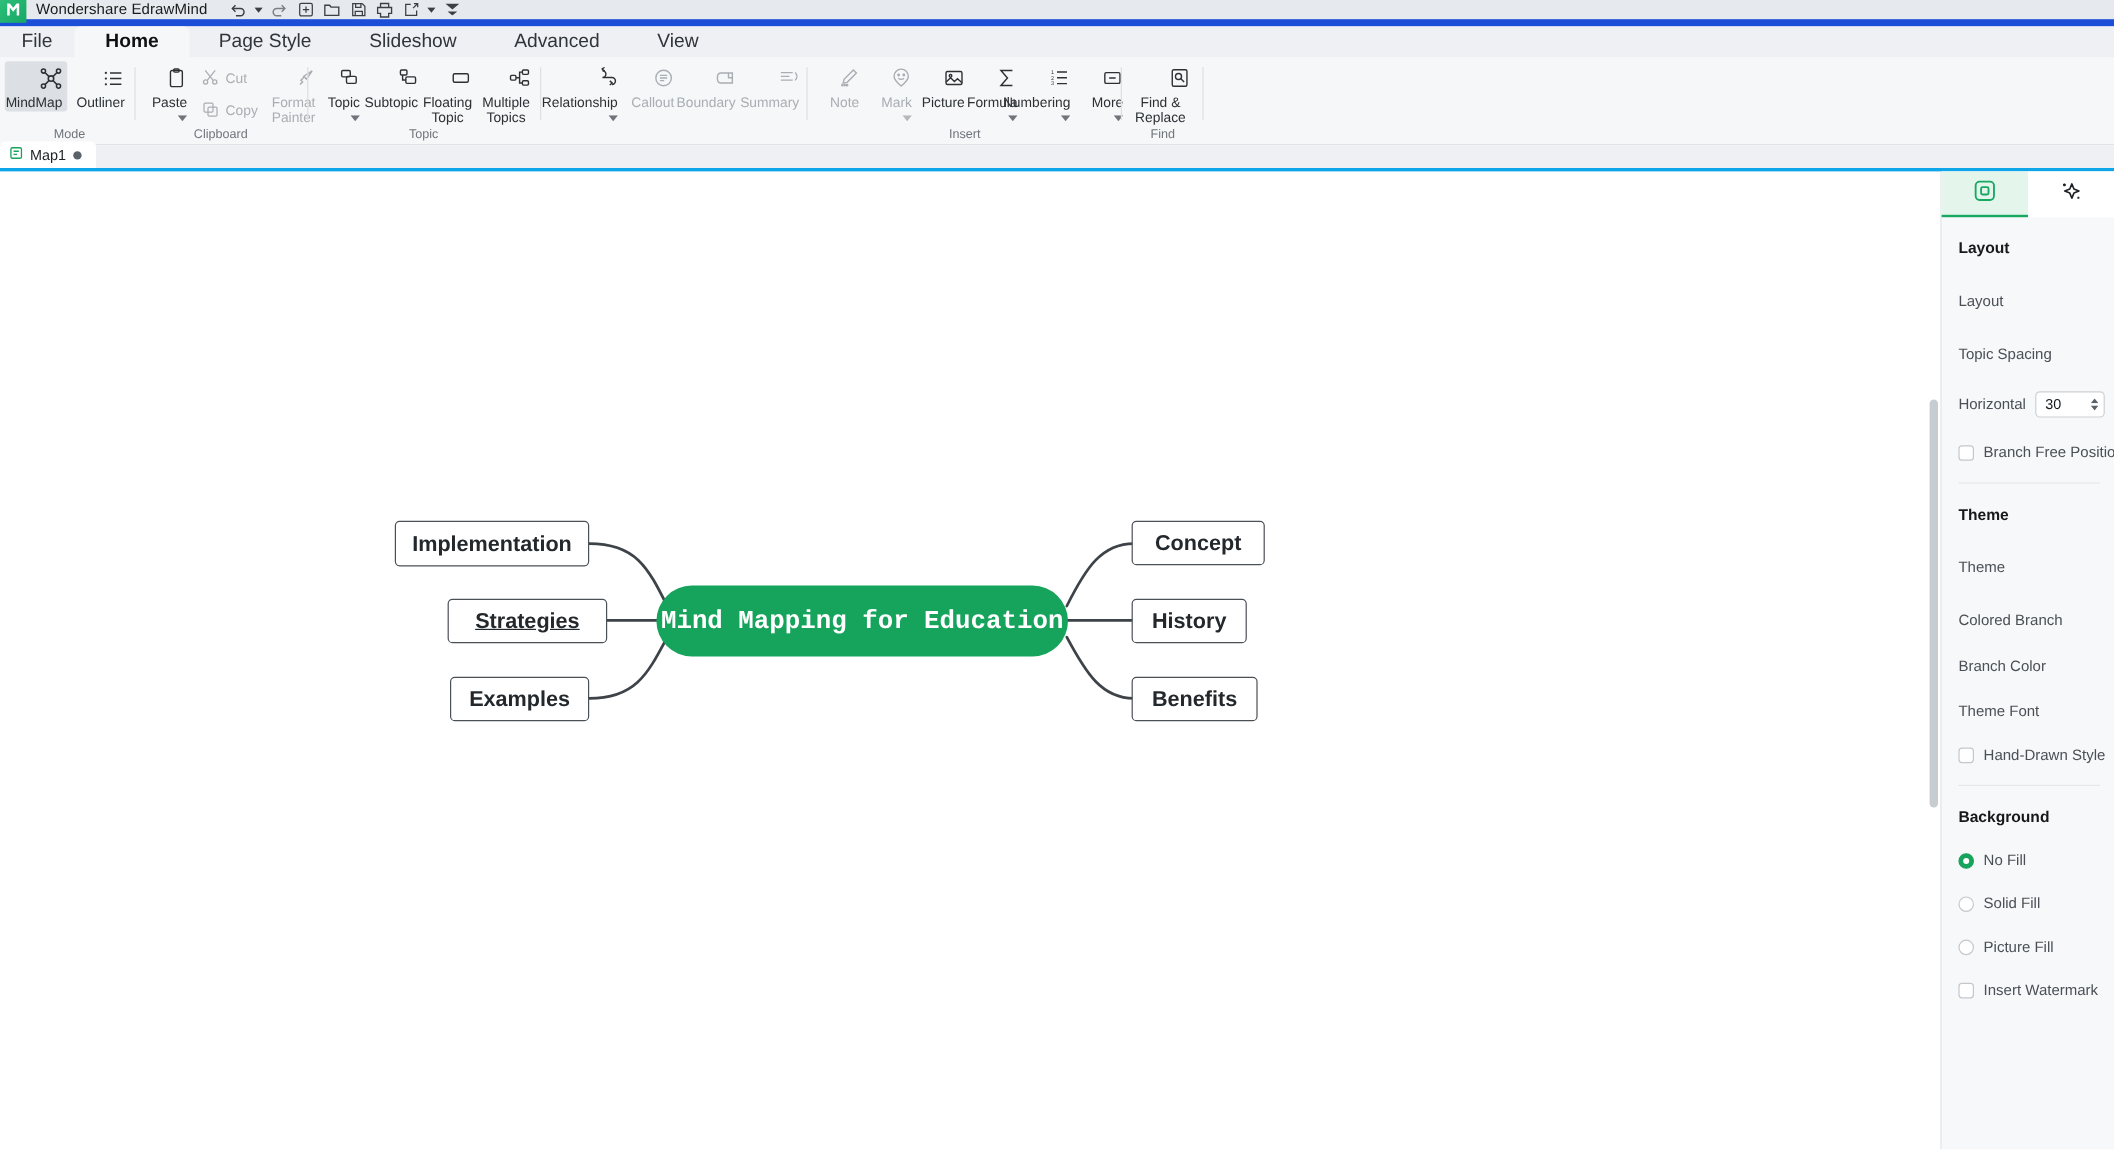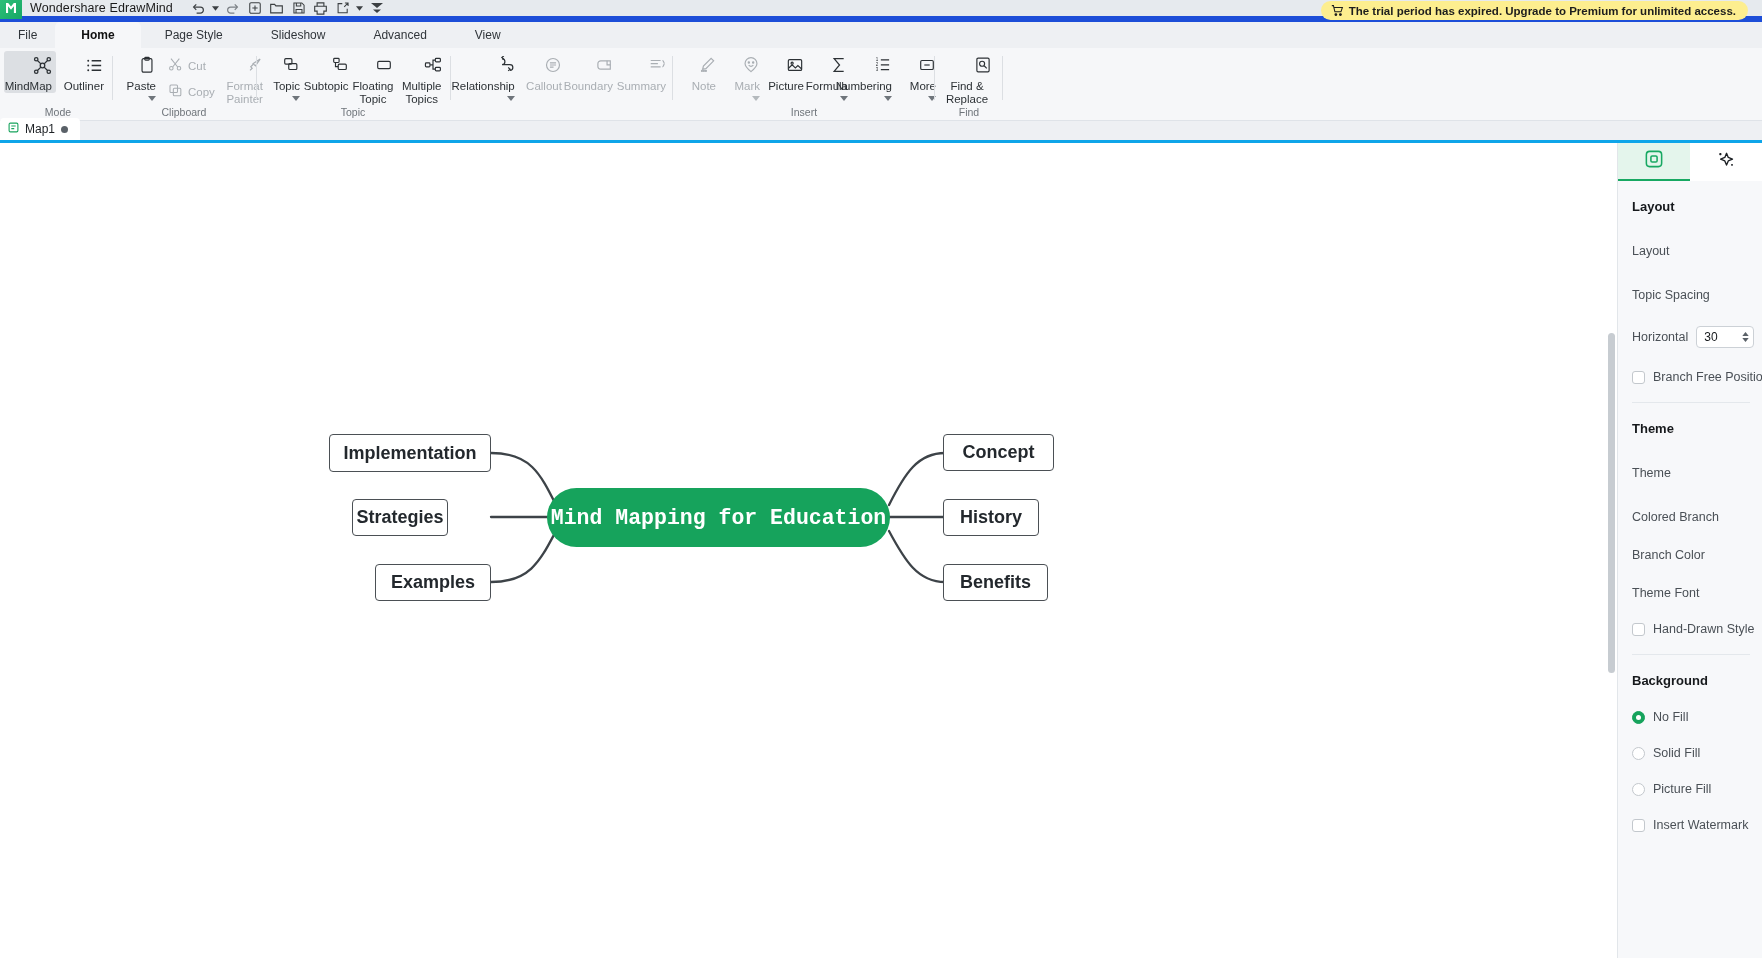--- a/index.html
+++ b/index.html
@@ -68,21 +68,21 @@
   
   .tabbar {
     position: absolute; left: 0; top: 22px;
     width: 1762px; height: 26px;
     background: #eef0f3;
     display: flex; align-items: flex-end;
   }
   .tab {
     height: 26px; padding: 0 22px;
     display: flex; align-items: center; justify-content: center;
-    font-size: 12px; color: #30353a;
+    font-size: 16px; color: #30353a;
     white-space: nowrap;
     margin-top: 48px;
   }
   .tab.active {
     background: #f6f7f9;
     font-weight: bold; color: #111;
     border-radius: 5px 5px 0 0;
   }
   .publish {
     position: absolute; right: 12px; top: 26px;
@@ -334,30 +334,20 @@
           </svg>
       </div>
       <div class="qat-btn">
         <svg width="12" height="10" viewBox="0 0 12 10">
             <path d="M0 0h12L6 5z" fill="currentColor"></path>
             <path d="M2 6.6h8L6 10z" fill="currentColor"></path>
           </svg>
       </div>
     </div>
 
-    <div class="trial-pill">
-      <span class="cart">
-        <svg width="13" height="13" viewBox="0 0 16 16" fill="none" stroke="#1d1d1d" stroke-width="1.3">
-            <path d="M1 2h2l1.8 7.6h7.4L14 4.4H4"></path>
-            <circle cx="6" cy="13" r="1.1" fill="#1d1d1d"></circle>
-            <circle cx="11.6" cy="13" r="1.1" fill="#1d1d1d"></circle>
-          </svg>
-      </span>
-      <span>The trial period has expired. Upgrade to Premium for unlimited access.</span>
-    </div>
   </div>
 
   <div class="tabbar">
     <div class="tab" style="padding:0 18px">File</div>
     <div class="tab active" style="padding:0 26px">Home</div>
     <div class="tab" style="padding:0 24px">Page Style</div>
     <div class="tab" style="padding:0 24px">Slideshow</div>
     <div class="tab" style="padding:0 24px">Advanced</div>
     <div class="tab" style="padding:0 24px">View</div>
     <div class="publish">
@@ -680,21 +670,21 @@
 
         <path d="M889 362 C 905 330, 918 310, 945 310"></path>
         <path d="M889 374 L 945 374"></path>
         <path d="M889 388 C 905 418, 918 439, 945 439"></path>
       </g>
     </svg>
 
     <div class="node-root" style="left:547px; top:345px; width:343px; height:59px;font-family:Liberation Mono, monospace;">Mind Mapping for Education</div>
 
     <div class="node" style="left:329px; top:291px; width:162px; height:38px;">Implementation</div>
-    <div class="node" style="left:352px; top:356px; width:96px; height:37px;">Strategies</div>
+    <div class="node" style="left:373px; top:356px; width:133px; height:37px;text-decoration:underline;">Strategies</div>
     <div class="node" style="left:375px; top:421px; width:116px; height:37px;">Examples</div>
 
     <div class="node" style="left:943px; top:291px; width:111px; height:37px;">Concept</div>
     <div class="node" style="left:943px; top:356px; width:96px; height:37px;">History</div>
     <div class="node" style="left:943px; top:421px; width:105px; height:37px;">Benefits</div>
 
     <div class="vscroll"></div>
   </div>
 
   <div class="rpanel">

